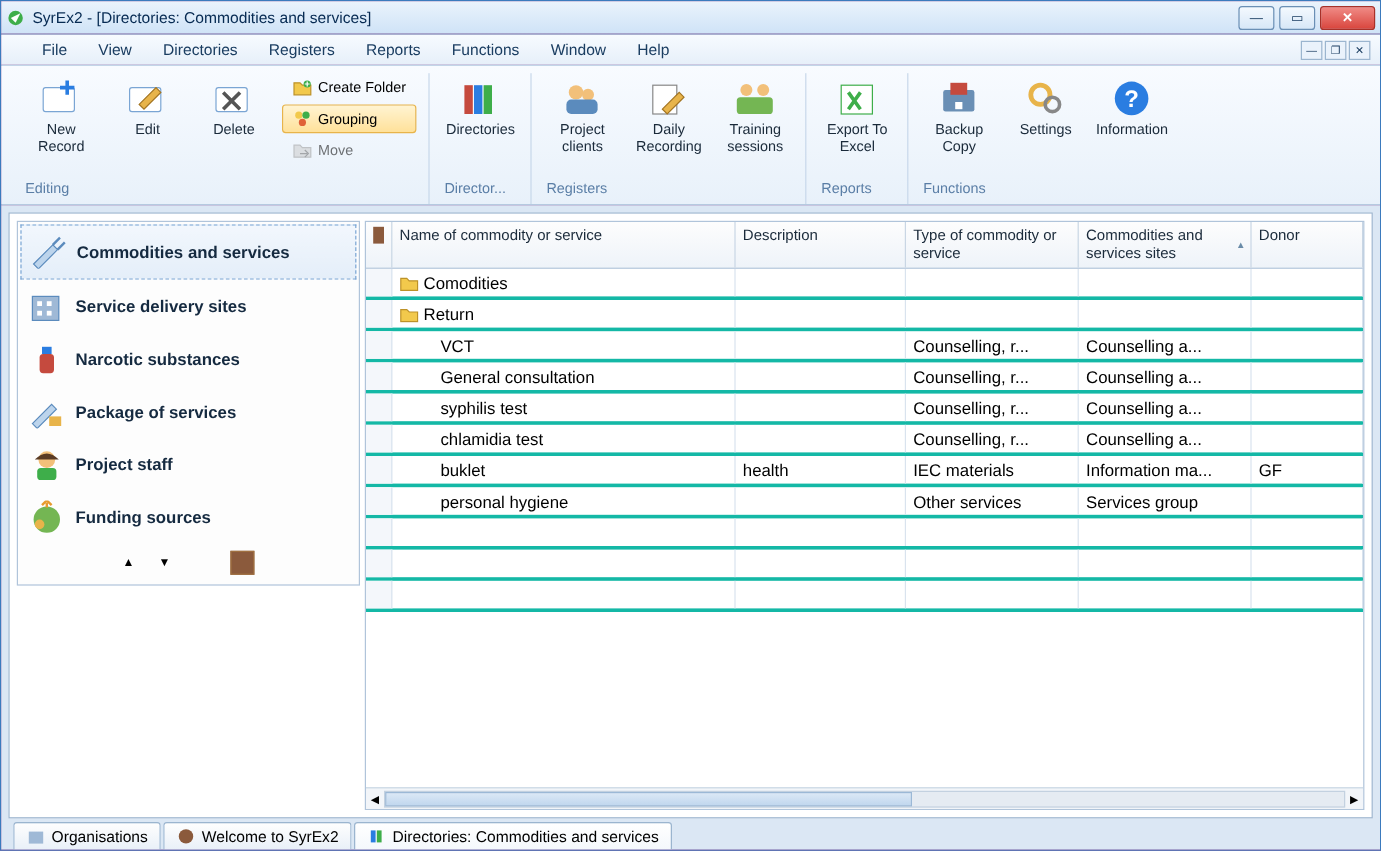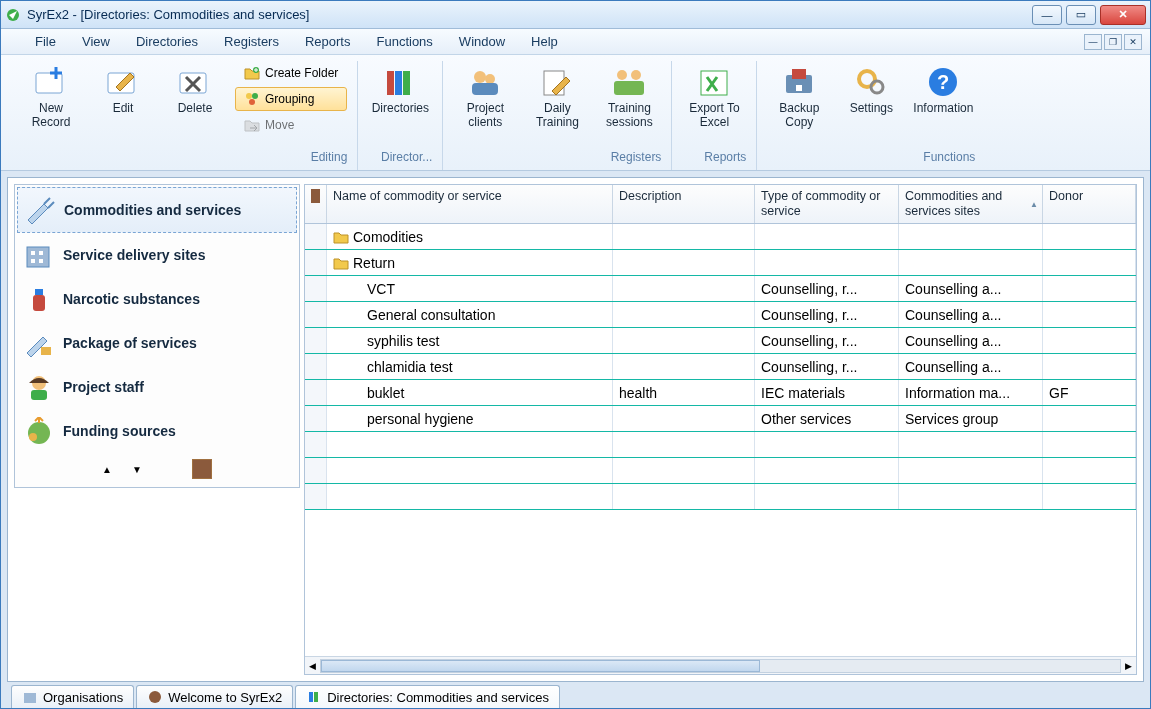--- a/index.html
+++ b/index.html
@@ -13,21 +13,21 @@
 .win-btn.close{ background:linear-gradient(#f08b86,#d9463e); color:#fff; border-color:#a83028; font-weight:bold; width:46px;}
 .menubar { height:26px; background:linear-gradient(#f7fbff,#e6eff9); display:flex; align-items:center; padding:0 8px; gap:18px; border-bottom:1px solid #c2d5e8; }
 .menubar .mitem{ color:#1a3d61; font-size:13px; cursor:default; padding:2px 4px;}
 .mdi-btns{ margin-left:auto; display:flex; gap:0;}
 .mdi-btn{ width:18px; height:16px; border:1px solid #9bb5cf; background:#eaf2fb; font-size:9px; display:flex; align-items:center; justify-content:center; color:#1a3d61; cursor:pointer; margin-left:2px;}
 .ribbon{ background:linear-gradient(#f8fbff,#e8f1fa); border-bottom:1px solid #b5cae0; padding:6px 8px 0 8px; }
 .ribbon-groups{ display:flex; align-items:stretch; }
 .rgroup{ display:flex; flex-direction:column; border-right:1px solid #c7d8ea; padding:0 10px 4px 10px; }
 .rgroup:last-child{border-right:none;}
 .rgroup-body{ display:flex; align-items:flex-start; gap:8px; min-height:86px;}
-.rgroup-label{ color:#5a7ea6; font-size:12px; padding:3px 0 2px 2px;text-align:right;}
+.rgroup-label{ color:#5a7ea6; font-size:12px; padding:3px 0 2px 2px;}
 .bigbtn{ display:flex; flex-direction:column; align-items:center; justify-content:flex-start; width:64px; padding:4px 2px; text-align:center; cursor:pointer; border-radius:3px;}
 .bigbtn .ico{ width:38px; height:34px; margin-bottom:2px;}
 .bigbtn span{ font-size:12px; color:#1a2a3a; line-height:14px;}
 .smallbtns{ display:flex; flex-direction:column; gap:2px;}
 .smallbtn{ display:flex; align-items:center; gap:5px; padding:3px 8px; cursor:pointer; border:1px solid transparent; border-radius:3px; font-size:12px;}
 .smallbtn.active{ border-color:#e8b44a; background:linear-gradient(#fff4d2,#ffe19a);}
 .smallbtn .sico{ width:16px; height:16px;}
 .content{ flex:1; display:flex; flex-direction:column; background:#dbe7f4; padding:6px 6px 0 6px; overflow:hidden;}
 .workspace{ flex:1; display:flex; gap:4px; border:1px solid #9bb5cf; background:#fff; padding:6px; overflow:hidden;}
 .sidepanel{ width:286px; display:flex; flex-direction:column;}
@@ -41,21 +41,21 @@
 .mainpanel{ flex:1; display:flex; flex-direction:column; border:1px solid #b0c4da; background:#fff; overflow:hidden;}
 .gridhead{ display:flex; border-bottom:1px solid #b0c4da; background:linear-gradient(#fdfdfd,#eef3f9);}
 .ghcell{ border-right:1px solid #c9d6e4; padding:4px 6px; font-size:12.5px; color:#1a2a3a; display:flex; align-items:flex-start; line-height:15px; position:relative;}
 .gh-pre{ width:22px;}
 .gh-name{ width:286px;}
 .gh-desc{ width:142px;}
 .gh-type{ width:144px;}
 .gh-group{ width:144px;}
 .gh-donor{ flex:1;}
 .gridbody{ flex:1; overflow:auto;}
-.grow{ display:flex; border-bottom:1px solid #14b8a6; height:26px; align-items:flex-start;}
+.grow{ display:flex; border-bottom:3px solid #14b8a6; height:26px; align-items:flex-start;}
 .gcell{ border-right:1px solid #d9e3ee; padding:0 6px; font-size:14px; height:100%; display:flex; align-items:center; overflow:hidden; white-space:nowrap; text-overflow:ellipsis;}
 .gc-pre{ width:22px; background:#f4f7fb;}
 .gc-name{ width:286px;}
 .gc-desc{ width:142px;}
 .gc-type{ width:144px;}
 .gc-group{ width:144px;}
 .gc-donor{ flex:1;}
 .folder-ico{ width:16px; height:14px; margin-right:4px; }
 .hscroll{ height:18px; border-top:1px solid #c9d6e4; background:#f2f5f9; display:flex; align-items:center; padding:0 4px;}
 .hscroll .track{ flex:1; height:14px; background:#e5ebf2; border:1px solid #c3d1e0; position:relative; margin:0 4px;}
@@ -186,21 +186,21 @@
                   <circle cx="24" cy="14" r="5" fill="#f2c07a"></circle>
                   <rect x="6" y="18" width="26" height="12" rx="4" fill="#5b8bbd"></rect>
                 </svg></span>
             <span>Project clients</span>
           </div>
           <div class="bigbtn">
             <span class="ico"><svg viewBox="0 0 38 34">
                   <rect x="6" y="6" width="20" height="24" fill="#fff" stroke="#888"></rect>
                   <path d="M14 26 L28 12 L32 16 L18 30 Z" fill="#e8b44a" stroke="#a37420"></path>
                 </svg></span>
-            <span>Daily Training</span>
+            <span>Daily Recording</span>
           </div>
           <div class="bigbtn">
             <span class="ico"><svg viewBox="0 0 38 34">
                   <circle cx="12" cy="10" r="5" fill="#f2c07a"></circle>
                   <circle cx="26" cy="10" r="5" fill="#f2c07a"></circle>
                   <rect x="4" y="16" width="30" height="14" rx="3" fill="#74b653"></rect>
                 </svg></span>
             <span>Training sessions</span>
           </div>
         </div>

